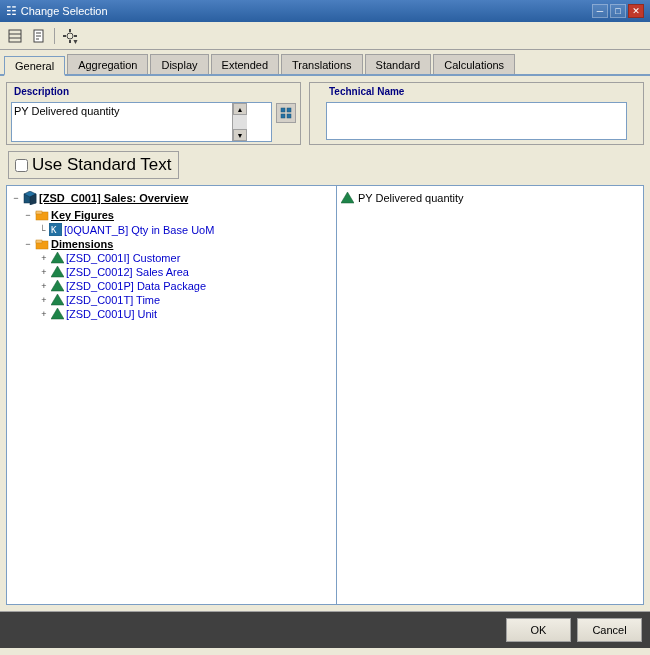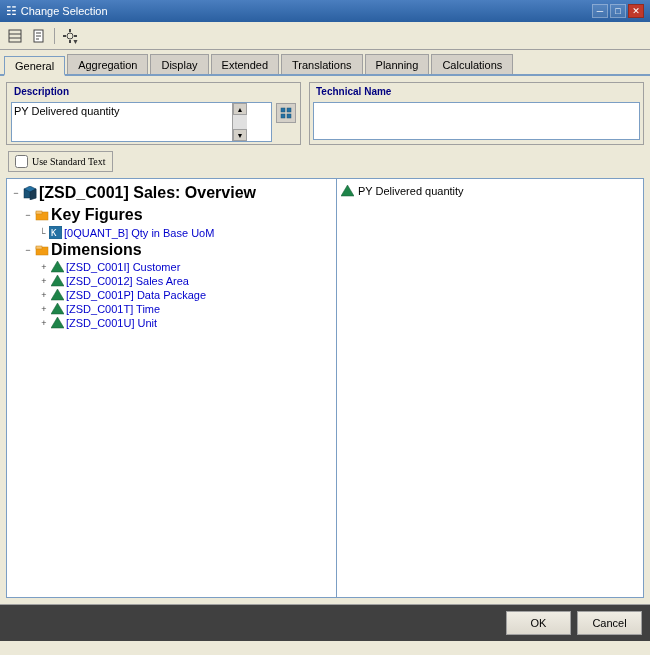--- a/index.html
+++ b/index.html
@@ -187,22 +187,21 @@
       gap: 4px;
       margin-bottom: 6px;
       margin-left: 2px;
     }
     .checkbox-input {
       width: 13px;
       height: 13px;
       cursor: pointer;
     }
     .checkbox-label {
-      font-size: 10px;
-      font-family: Liberation Serif, serif;
+      font-size: 17px;
     }
 
     
     .split-panel {
       display: flex;
       border: 1px solid #7b9ec4;
       background: white;
       height: 420px;
     }
     .left-panel {
@@ -242,22 +241,23 @@
       width: 8px;
       flex-shrink: 0;
       font-size: 9px;
       color: #666;
     }
 
     .tree-label {
       font-size: 11px;
     }
     .tree-label-bold {
-      font-size: 16px;
+      font-size: 11px;
       font-weight: bold;
+      text-decoration: underline;
     }
     .tree-label-blue {
       color: #0000cc;
     }
 
     
     .right-item {
       display: flex;
       align-items: center;
       gap: 4px;
@@ -346,21 +346,21 @@
   <div class="tab">
     <span>Display</span>
   </div>
   <div class="tab">
     <span>Extended</span>
   </div>
   <div class="tab">
     <span>Translations</span>
   </div>
   <div class="tab">
-    <span>Planning</span>
+    <span>Standard</span>
   </div>
   <div class="tab">
     <span>Calculations</span>
   </div>
 </div>
 
 <div class="main-content">
 
   <div class="form-row">
 
@@ -382,21 +382,21 @@
               <rect x="7" y="1" width="4" height="4" fill="#2471a3" stroke="#1a5276" stroke-width="0.5"></rect>
               <rect x="1" y="7" width="4" height="4" fill="#2471a3" stroke="#1a5276" stroke-width="0.5"></rect>
               <rect x="7" y="7" width="4" height="4" fill="#2471a3" stroke="#1a5276" stroke-width="0.5"></rect>
             </svg>
           </div>
         </div>
       </div>
     </div>
 
     <div style="flex:1;">
-      <div style="border: 1px solid #a0a0a0; background: #ece9d8; padding: 2px 3px; height:100%;">
+      <div style="border: 1px solid #a0a0a0; background: #ece9d8; padding: 2px 16px; height:100%;">
         <div class="field-label">Technical Name</div>
         <textarea class="technical-input" style="width: 100%; height: 38px; border: 1px solid rgb(123, 158, 196); resize: none; font-family: inherit; font-size: 11px; padding: 2px; outline: none;"></textarea>
       </div>
     </div>
   </div>
 
   <div class="checkbox-row">
     <div style="border: 1px solid #a0a0a0; background: #ece9d8; padding: 3px 6px; display:flex; align-items:center; gap:4px;">
       <input type="checkbox" class="checkbox-input" style="">
       <span class="checkbox-label">Use Standard Text</span>

